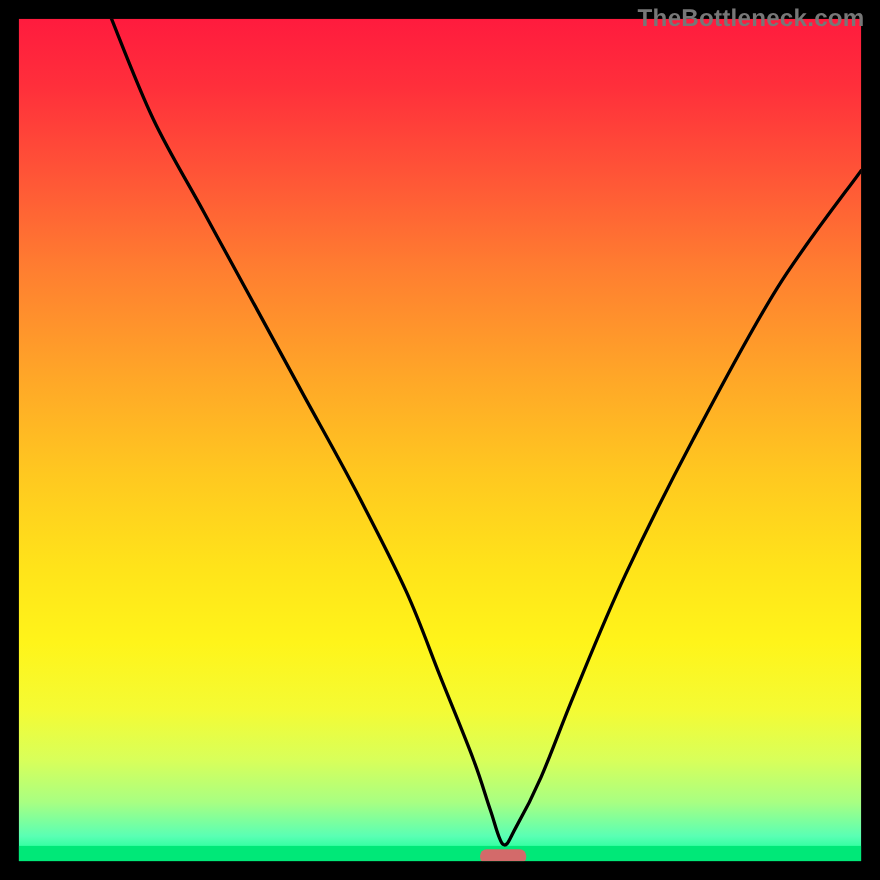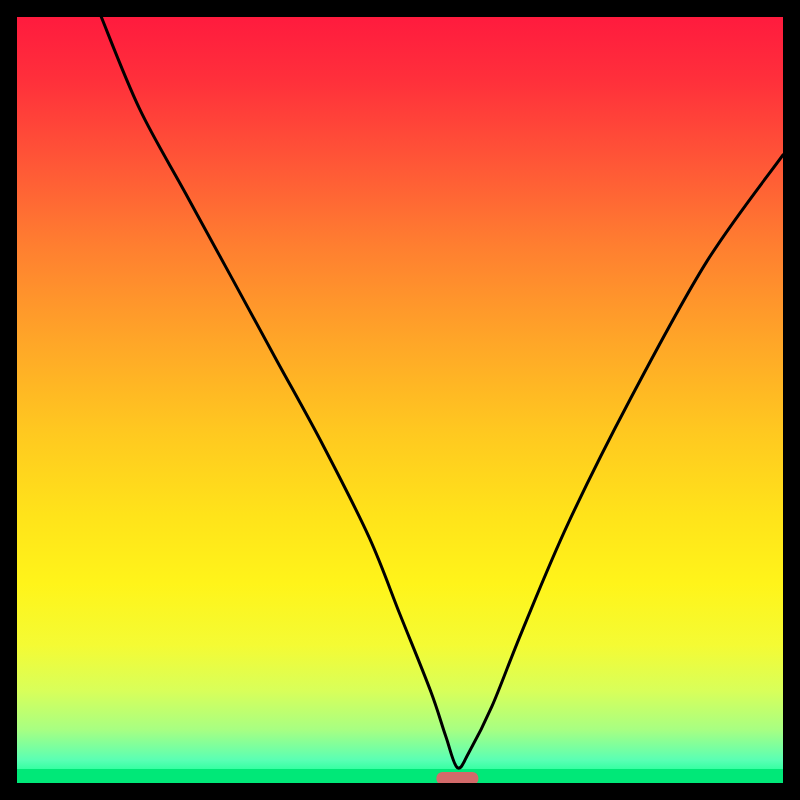--- a/index.html
+++ b/index.html
@@ -87,20 +87,21 @@
   .pill {
     fill: #d36a6a;
     stroke: none;
   }
 </style>
 </head>
 <body>
 
 <div class="frame">
 
+  <div class="watermark">TheBottleneck.com</div>
 
   <div class="plot-clip">
     <div class="plot-inner">
       <div class="gradient"></div>
       <div class="green-band"></div>
 
       <svg class="svg-layer" viewBox="0 0 766 766" preserveAspectRatio="none">
         <path id="curve-path" class="curve" d="M 84.3 0.0 C 90.6 15.3, 108.5 62.6, 122.6 91.9 C 136.6 121.3, 153.2 148.1, 168.5 176.2 C 183.8 204.3, 199.2 232.4, 214.5 260.4 C 229.8 288.5, 245.1 316.6, 260.4 344.7 C 275.8 372.8, 291.1 399.6, 306.4 429.0 C 321.7 458.3, 339.6 492.8, 352.4 520.9 C 365.1 549.0, 372.8 571.9, 383.0 597.5 C 393.2 623.0, 406.0 653.7, 413.6 674.1 C 421.3 694.5, 424.5 707.3, 429.0 720.0 C 433.4 732.8, 436.6 748.1, 440.4 750.7 C 444.3 753.2, 446.2 745.6, 451.9 735.4 C 457.7 725.1, 466.0 709.8, 474.9 689.4 C 483.9 669.0, 492.8 643.4, 505.6 612.8 C 518.3 582.2, 533.6 543.9, 551.5 505.6 C 569.4 467.3, 589.8 426.4, 612.8 383.0 C 635.8 339.6, 663.9 286.0, 689.4 245.1 C 714.9 204.3, 753.2 155.8, 766.0 137.9"></path>
         <rect id="marker-pill" class="pill" rx="6" ry="6" x="419.4" y="755.0" width="42" height="13" fill="#d36a6a"></rect>
       </svg>

